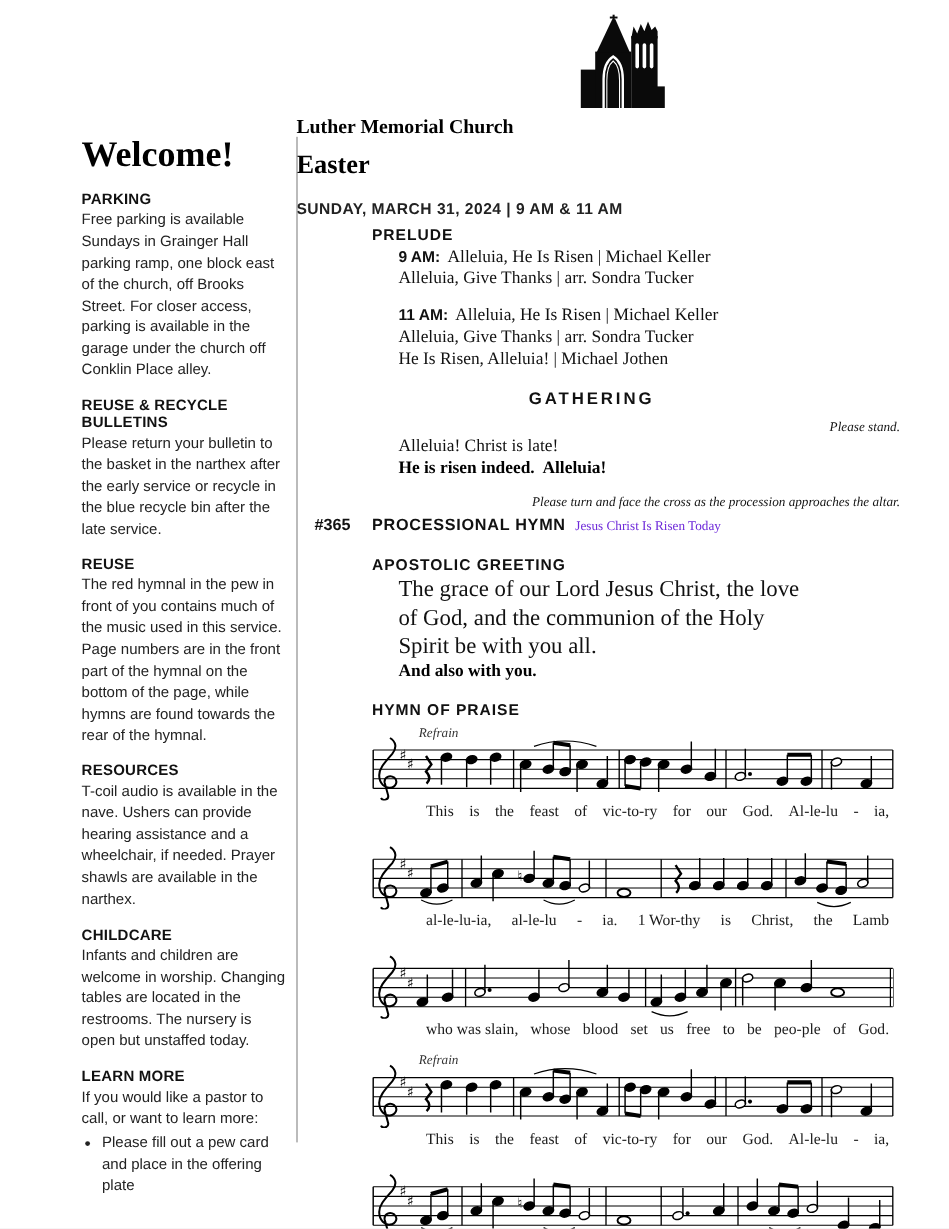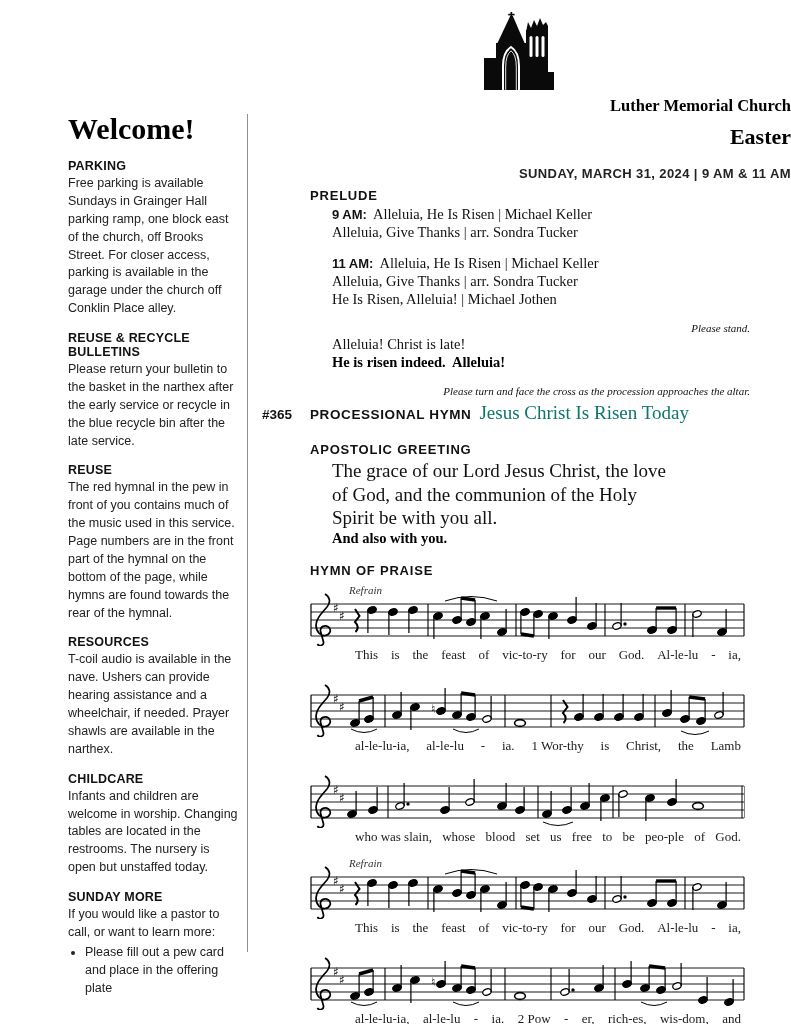--- a/index.html
+++ b/index.html
@@ -1,19 +1,19 @@
 <!DOCTYPE html>
 <html><head>
 <meta charset="utf-8">
 <style>
   html,body{margin:0;padding:0;background:#e8e8e8;}
   .page{position:relative;width:791px;height:1024px;margin:0 auto;background:#ffffff;overflow:hidden;
         font-family:"Liberation Sans",sans-serif;color:#1c1c1c;}
   
-  .masthead{position:absolute;left:247px;right:0;top:12px;text-align:right;}
+  .masthead{position:absolute;left:247px;right:0;top:12px;text-align:left;}
   .masthead svg{display:block;margin:0 auto;}
   .church-name{font-family:"Liberation Serif",serif;font-weight:bold;font-size:16.5px;color:#000;margin-top:4px;}
   .service-title{font-family:"Liberation Serif",serif;font-weight:bold;font-size:22px;color:#000;margin-top:8px;}
   .date-line{font-weight:bold;font-size:13px;letter-spacing:.4px;color:#222;margin-top:16px;}
   
   .sidebar{position:absolute;left:68px;top:112px;width:170px;}
   .welcome{font-family:"Liberation Serif",serif;font-weight:bold;font-size:30px;color:#000;margin:0 0 12px 0;}
   .side-note{font-style:italic;font-size:12.5px;line-height:1.42;margin:0 0 6px 0;color:#222;}
   .side-section h3{font-size:12.5px;font-weight:bold;color:#111;margin:13px 0 2px 0;letter-spacing:.2px;}
   .side-section p{font-size:12.5px;line-height:1.43;margin:0;color:#222;}
@@ -26,21 +26,21 @@
   .center-head{width:462px;text-align:center;font-size:14px;font-weight:bold;letter-spacing:2.4px;color:#111;margin:16px 0 4px 0;}
   .prelude-item{margin:3px 0 14px 70px;}
   .prelude-item p{margin:0;font-family:"Liberation Serif",serif;font-size:14.5px;line-height:1.22;color:#111;}
   .time{font-family:Liberation Sans, sans-serif;font-weight:bold;font-size:13px;padding-right:6px;}
   .rubric{font-family:"Liberation Serif",serif;font-style:italic;font-size:11px;color:#111;margin:10px 0 2px 48px;text-align:right;}
   .versicle{font-family:"Liberation Serif",serif;font-size:14.5px;color:#111;margin:1px 0 0 70px;}
   .response{font-family:"Liberation Serif",serif;font-weight:bold;font-size:14.5px;color:#000;margin:1px 0 0 70px;white-space:pre-wrap;}
   .hymn-line{margin:5px 0 0 0;display:flex;align-items:baseline;}
   .hymn-number{font-weight:bold;font-size:13.5px;width:48px;color:#111;}
   .hymn-label{font-weight:bold;font-size:13.5px;letter-spacing:.6px;color:#111;padding-right:8px;}
-  .hymn-title{font-family:"Liberation Serif",serif;font-size:19px;color:#0f766e;}
+  .hymn-title{font-family:"Liberation Serif",serif;font-size:11px;color:#6d28d9;}
   .greeting-text{font-family:"Liberation Serif",serif;font-size:19px;line-height:1.22;color:#111;margin:2px 0 0 70px;width:348px;}
   
   .staves{margin:8px 0 0 43px;width:440px;}
   .stave{position:relative;margin-bottom:14px;}
   .refrain{position:absolute;left:44px;top:-2px;font-family:"Liberation Serif",serif;font-style:italic;font-size:11px;color:#333;}
   .stave svg{display:block;margin-top:8px;}
   .lyrics{display:flex;justify-content:space-between;margin-left:50px;width:386px;
           font-family:"Liberation Serif",serif;font-size:13px;color:#1a1a1a;margin-top:1px;}
 </style>
 </head>
@@ -90,21 +90,21 @@
         </div>
         <div class="side-section">
           <h3>RESOURCES</h3>
           <p>T-coil audio is available in the nave. Ushers can provide hearing assistance and a wheelchair, if needed. Prayer shawls are available in the narthex.</p>
         </div>
         <div class="side-section">
           <h3>CHILDCARE</h3>
           <p>Infants and children are welcome in worship. Changing tables are located in the restrooms. The nursery is open but unstaffed today.</p>
         </div>
         <div class="side-section">
-          <h3>SUNDAY MORE</h3>
+          <h3>LEARN MORE</h3>
           <p>If you would like a pastor to call, or want to learn more:</p>
           <ul>
             <li>Please fill out a pew card and place in the offering plate</li>
           </ul>
         </div>
       </div>
   </aside>
   <div class="divider"></div>
 
   <main class="main">
@@ -115,20 +115,21 @@
           <p><span class="time">9 AM:</span>Alleluia, He Is Risen | Michael Keller</p>
           <p>Alleluia, Give Thanks | arr. Sondra Tucker</p>
         </div>
         <div class="prelude-item">
           <p><span class="time">11 AM:</span>Alleluia, He Is Risen | Michael Keller</p>
           <p>Alleluia, Give Thanks | arr. Sondra Tucker</p>
           <p>He Is Risen, Alleluia! | Michael Jothen</p>
         </div>
       </div>
 
+    <h2 class="center-head">GATHERING</h2>
     <p class="rubric">Please stand.</p>
     <p class="versicle">Alleluia! Christ is late!</p>
     <p class="response">He is risen indeed.  Alleluia!</p>
 
     <p class="rubric" style="margin-top:14px">Please turn and face the cross as the procession approaches the altar.</p>
     <div class="hymn-line">
       <span class="hymn-number">#365</span>
       <span class="hymn-label">PROCESSIONAL HYMN</span>
       <span class="hymn-title">Jesus Christ Is Risen Today</span>
     </div>

